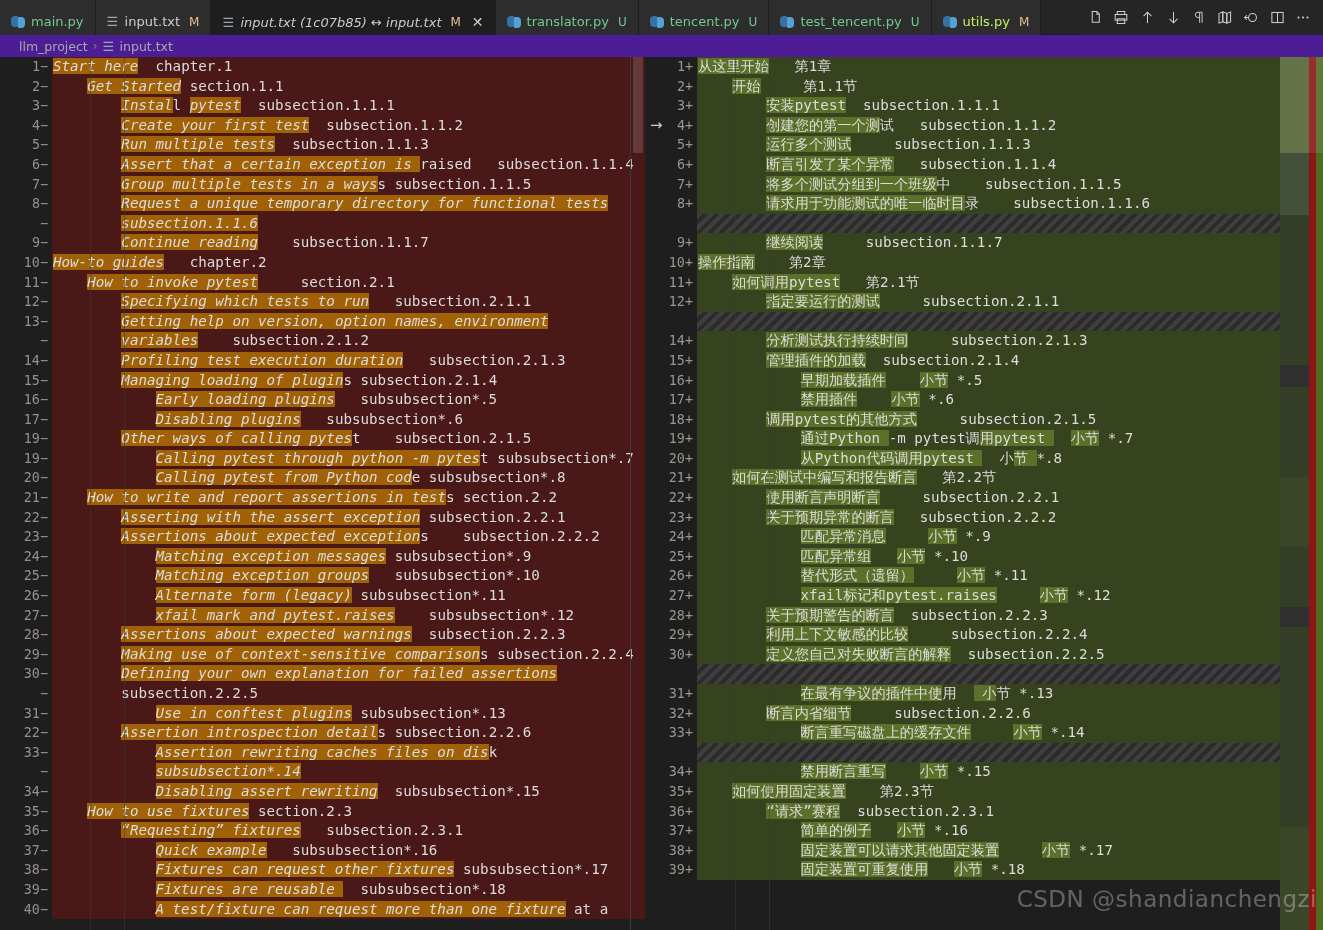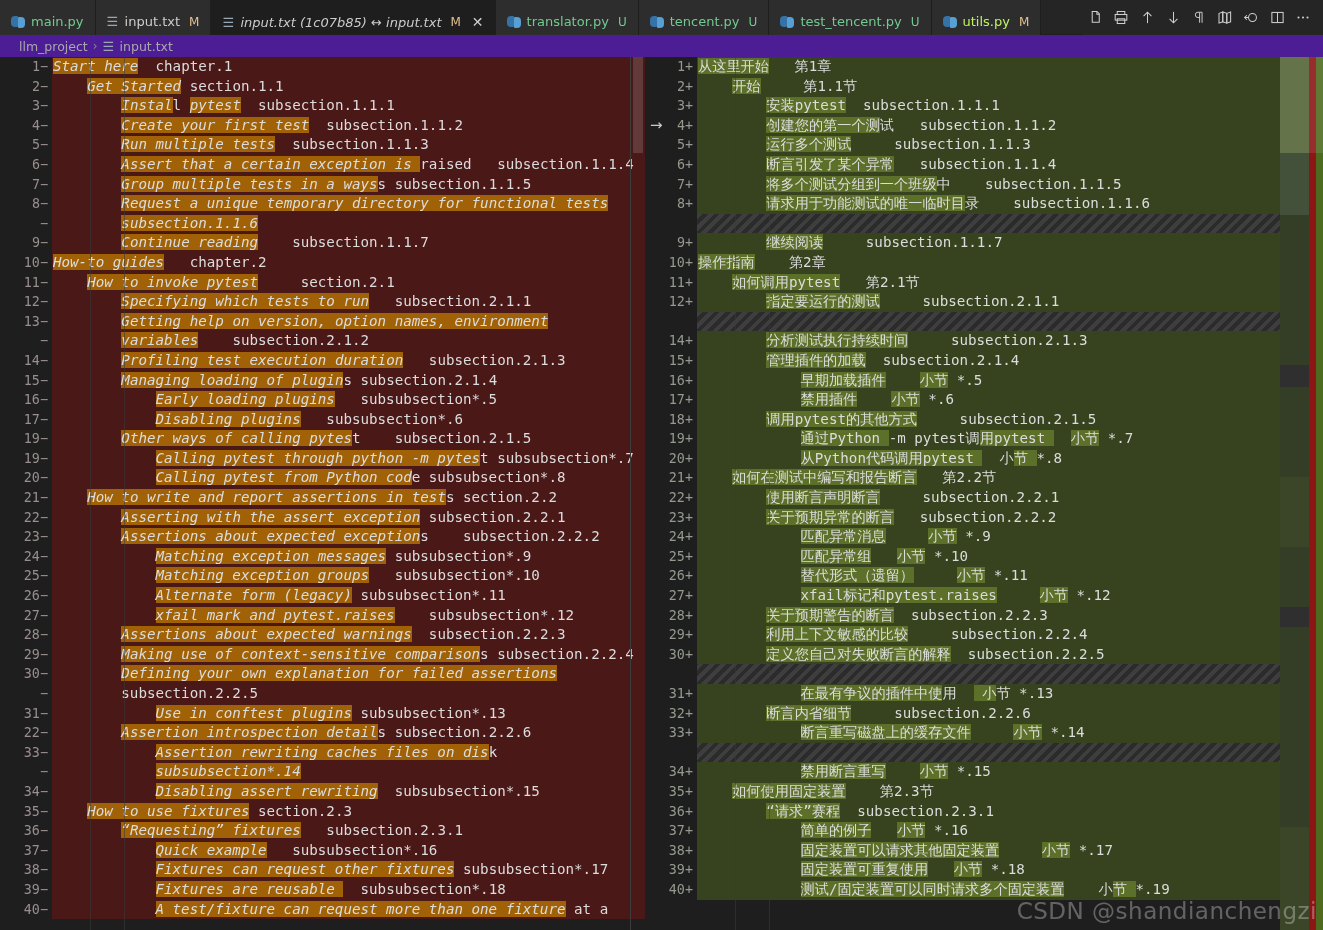--- a/index.html
+++ b/index.html
@@ -156,21 +156,21 @@
   .overview{
     position:absolute; right:0; top:0; bottom:0; width:14px; z-index:6; background:#1e1e1e;
   }
   .ov-seg{ position:absolute; left:0; width:14px; }
 
   
   .marker-red{ background:#8c1616; }
   .marker-green{ background:#4c6b1f; }
 
   .watermark{
-    position:absolute; right:6px; bottom:6px;
+    position:absolute; right:6px; bottom:18px;
     color:rgba(235,235,235,.34);
     font-size:23px; letter-spacing:.5px;
     font-family:"DejaVu Sans","Liberation Sans",sans-serif;
     pointer-events:none; z-index:20; white-space:nowrap;margin-top:20px;
   }
 </style>
 </head>
 <body>
 
 <div class="tabbar">
@@ -380,21 +380,20 @@
         <div class="row ins"><div class="ln">31+</div><div class="code">            <span class="hl-ins">在最有争议的插件中使</span>用  <span class="hl-ins"> 小</span>节 *.13</div></div>
         <div class="row ins"><div class="ln">32+</div><div class="code">        <span class="hl-ins">断言内省细节</span>     subsection.2.2.6</div></div>
         <div class="row ins"><div class="ln">33+</div><div class="code">            <span class="hl-ins">断言重写磁盘上的缓存文件</span>     <span class="hl-ins">小节</span> *.14</div></div>
         <div class="row filler"><div class="ln"></div><div class="code"></div></div>
         <div class="row ins"><div class="ln">34+</div><div class="code">            <span class="hl-ins">禁用断言重写</span>    <span class="hl-ins">小节</span> *.15</div></div>
         <div class="row ins"><div class="ln">35+</div><div class="code">    <span class="hl-ins">如何使用固定装置</span>    第2.3节</div></div>
         <div class="row ins"><div class="ln">36+</div><div class="code">        <span class="hl-ins">“请求”赛程</span>  subsection.2.3.1</div></div>
         <div class="row ins"><div class="ln">37+</div><div class="code">            <span class="hl-ins">简单的例子</span>   <span class="hl-ins">小节</span> *.16</div></div>
         <div class="row ins"><div class="ln">38+</div><div class="code">            <span class="hl-ins">固定装置可以请求其他固定装置</span>     <span class="hl-ins">小节</span> *.17</div></div>
         <div class="row ins"><div class="ln">39+</div><div class="code">            <span class="hl-ins">固定装置可重复使用</span>   <span class="hl-ins">小节</span> *.18</div></div>
-        <div class="row ins"><div class="ln">40+</div><div class="code">            <span class="hl-ins">测试/固定装置可以同时请求多个固定装置</span>    小<span class="hl-ins">节 </span>*.19</div></div>
       </div>
     <div class="indent-guides">
       <div class="iguide" style="left:90px"></div>
       <div class="iguide" style="left:124px"></div>
     </div>
     <div class="minimap" id="minimap">
         <div class="mm-seg" style="top: 770px; height: 103px; background: rgb(59, 70, 40);"></div>
         <div class="mm-seg" style="top: 570px; height: 200px; background: rgb(52, 61, 38);"></div>
         <div class="mm-seg" style="top: 550px; height: 20px; background: rgb(47, 47, 47);"></div>
         <div class="mm-seg" style="top: 490px; height: 60px; background: rgb(52, 61, 38);"></div>

